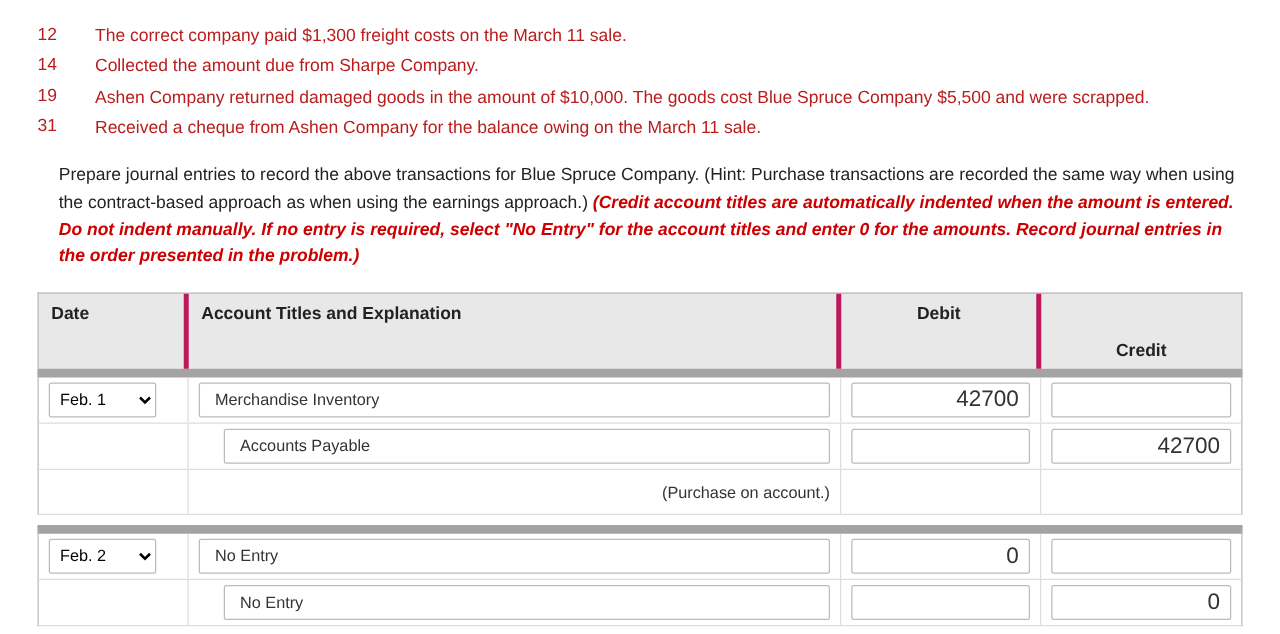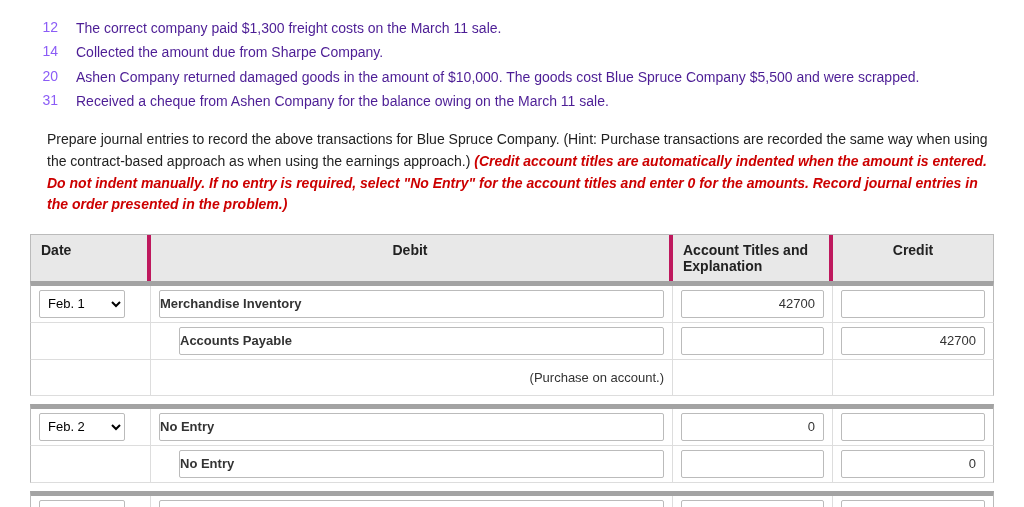--- a/index.html
+++ b/index.html
@@ -22,28 +22,27 @@
       margin-bottom: 18px;
     }
     .transaction-item {
       display: flex;
       gap: 18px;
       margin-bottom: 4px;
       align-items: flex-start;
     }
     .transaction-num {
       min-width: 28px;
-      text-align: right;
-      font-size: 14px;
-      color: #8b5cf6;
+      font-size: 14px;
+      color: #b91c1c;
       padding-top: 1px;
     }
     .transaction-text {
       font-size: 14px;
-      color: #4c1d95;
+      color: #b91c1c;
       line-height: 1.45;
     }
     .instructions {
       margin-bottom: 18px;
       font-size: 14px;
       line-height: 1.55;
       color: #222;
       margin-left: 17px;
     }
     .instructions .red-bold {
@@ -62,32 +61,32 @@
       background: #e8e8e8;
       border: 1px solid #bbb;
       border-bottom: none;
     }
     .journal-header-cell {
       padding: 7px 10px;
       font-weight: bold;
       font-size: 14px;
       border-right: 4px solid #be185d;
     }
-    .journal-header-cell:last-child { border-right: none; }
+    .journal-header-cell:last-child { border-right: none; margin-top: 30px; }
     .journal-row {
       display: grid;
       grid-template-columns: 120px 1fr 160px 160px;
       border-left: 1px solid #bbb;
       border-right: 1px solid #bbb;
       border-bottom: 1px solid #ddd;
       align-items: center;
       min-height: 36px;
     }
     .journal-row.group-start {
-      border-top: 5px solid #a3a3a3;
+      border-top: 7px solid #a3a3a3;
       margin-top: 8px;
     }
     .journal-row.note-row {
       border-top: none;
     }
     .date-cell {
       padding: 4px 8px;
       display: flex;
       align-items: center;
       border-right: 1px solid #ddd;
@@ -110,26 +109,25 @@
       display: flex;
       align-items: center;
     }
     .account-cell.indented {
       padding-left: 28px;
     }
     .account-input {
       border: 1px solid #bbb;
       background: #fff;
       font-size: 13px;
-      padding: 3px 0;
+      padding: 3px 12px;
       width: 100%;
       height: 28px;
       border-radius: 2px;
       color: #333;
-      font-weight: bold;
     }
     .account-note {
       font-size: 13px;
       color: #333;
       padding-left: 8px;
     }
     .debit-cell {
       padding: 4px 8px;
       border-right: 1px solid #ddd;
       height: 100%;
@@ -138,21 +136,21 @@
     }
     .credit-cell {
       padding: 4px 8px;
       height: 100%;
       display: flex;
       align-items: center;
     }
     .amount-input {
       border: 1px solid #bbb;
       background: #fff;
-      font-size: 13px;
+      font-size: 18px;
       padding: 2px 8px;
       width: 100%;
       height: 28px;
       border-radius: 2px;
       text-align: right;
       color: #333;
     }
     .amount-input.empty {
       color: #ccc;
     }
@@ -171,39 +169,39 @@
   <div class="transactions-list">
     <div class="transaction-item">
       <span class="transaction-num">12</span>
       <span class="transaction-text">The correct company paid $1,300 freight costs on the March 11 sale.</span>
     </div>
     <div class="transaction-item">
       <span class="transaction-num">14</span>
       <span class="transaction-text">Collected the amount due from Sharpe Company.</span>
     </div>
     <div class="transaction-item">
-      <span class="transaction-num">20</span>
+      <span class="transaction-num">19</span>
       <span class="transaction-text">Ashen Company returned damaged goods in the amount of $10,000. The goods cost Blue Spruce Company $5,500 and were scrapped.</span>
     </div>
     <div class="transaction-item">
       <span class="transaction-num">31</span>
       <span class="transaction-text">Received a cheque from Ashen Company for the balance owing on the March 11 sale.</span>
     </div>
   </div>
 
   <div class="instructions">
     <span>Prepare journal entries to record the above transactions for Blue Spruce Company. (Hint: Purchase transactions are recorded the same way when using the contract-based approach as when using the earnings approach.) </span><span class="red-bold">(Credit account titles are automatically indented when the amount is entered. Do not indent manually. If no entry is required, select "No Entry" for the account titles and enter 0 for the amounts. Record journal entries in the order presented in the problem.)</span>
   </div>
 
   <div class="journal-table-wrapper">
 
     <div class="journal-header">
       <div class="journal-header-cell">Date</div>
+      <div class="journal-header-cell">Account Titles and Explanation</div>
       <div class="journal-header-cell" style="text-align:center;">Debit</div>
-      <div class="journal-header-cell">Account Titles and Explanation</div>
       <div class="journal-header-cell" style="text-align:center;">Credit</div>
     </div>
 
     <div class="journal-row group-start" style="margin-top:0;">
       <div class="date-cell">
         <select class="date-select">
           <option>Feb. 1</option>
           <option>Feb. 2</option>
           <option>Feb. 5</option>
           <option>Feb. 11</option>

